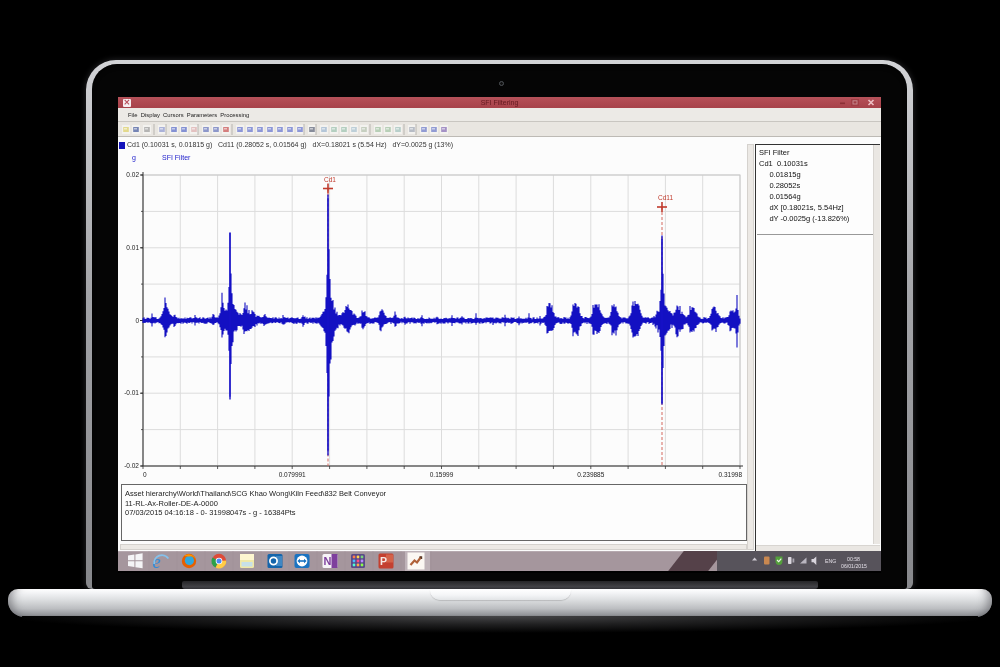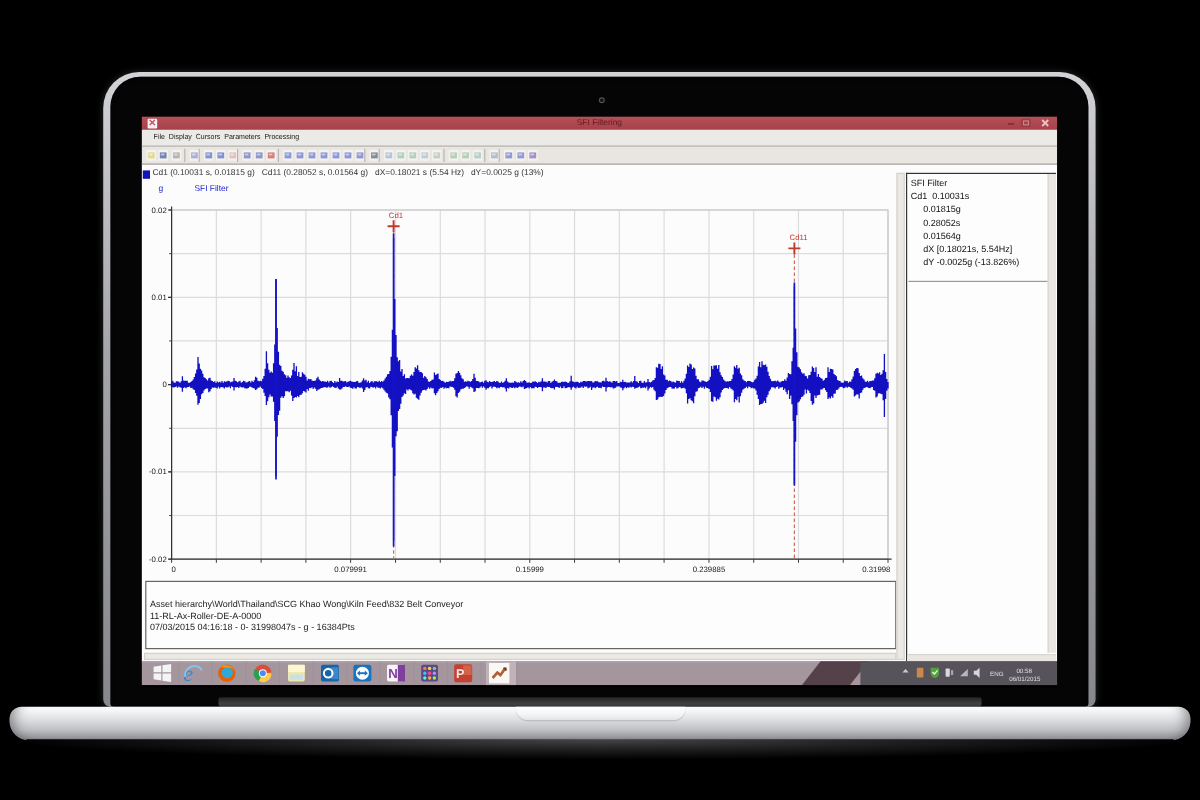--- a/index.html
+++ b/index.html
@@ -18,21 +18,21 @@
 #appico{position:absolute;left:5px;top:1.5px;width:8px;height:8px;background:#f6eef0;border-radius:1px}
 #appico:after{content:"\2715";position:absolute;left:0.5px;top:-1px;font-size:8px;color:#b8505c;font-weight:bold}
 #menubar{position:absolute;left:0;top:11px;width:763px;height:14px;background:#eceae6;border-bottom:1px solid #c9c6c1;font-size:6.5px;color:#1a1a1a;padding-left:10px;line-height:14px;transform-origin:0 0;white-space:pre}
 #toolbar{position:absolute;left:0;top:25px;width:763px;height:15px;background:#e9e6e1;border-bottom:1px solid #bdbab5}
 #whitearea{position:absolute;left:0;top:40px;width:763px;height:414px;background:#fcfcfc}
 #readout{position:absolute;left:9px;top:43.5px;font-size:7px;color:#333;white-space:pre}
 #bluesq{position:absolute;left:1px;top:45px;width:6px;height:7px;background:#1313bb}
 #glabel{position:absolute;left:14px;top:57px;font-size:7px;color:#2222cc}
 #sfilabel{position:absolute;left:44px;top:57px;font-size:7px;color:#2222cc}
 #chartsvg{position:absolute;left:0;top:40px}
-#infobox{position:absolute;left:3px;top:387px;width:626px;height:57px;border:1px solid #666;background:#fdfdfd;font-size:7.5px;color:#222;line-height:9.5px;padding:14px 0 0 3px}
+#infobox{position:absolute;left:3px;top:387px;width:626px;height:57px;border:1px solid #666;background:#fdfdfd;font-size:7.5px;color:#222;line-height:9.5px;padding:4px 0 0 3px}
 #hscroll{position:absolute;left:2px;top:447px;width:627px;height:6px;background:#ece9e5;border:1px solid #d5d2ce}
 #vscroll{position:absolute;left:629px;top:47px;width:7px;height:406px;background:#ece9e5;border:1px solid #d5d2ce}
 #rpanelbox{position:absolute;left:637px;top:47px;width:125px;height:407px;background:#fdfdfd;border-left:1px solid #333;border-top:1px solid #333}
 #rptext{position:absolute;left:641px;top:50px;font-size:7.5px;line-height:11px;color:#111;white-space:pre}
 #rpline{position:absolute;left:639px;top:137px;width:118px;height:1px;background:#999}
 #rvscroll{position:absolute;left:755px;top:48px;width:7px;height:399px;background:#eae7e3;border-left:1px solid #d8d5d1}
 #rhscroll{position:absolute;left:638px;top:448px;width:124px;height:6px;background:#eae7e3;border-top:1px solid #d8d5d1}
 #taskbar{position:absolute;left:0;top:454px;width:763px;height:20px;background:#a5969d;border-top:1px solid #b5a8ae}
 #traybg{position:absolute;left:599px;top:454px;width:164px;height:20px;background:#57535b}
 #diagband{position:absolute;left:558px;top:454px;width:40px;height:20px;background:#503c44;transform:skewX(-38deg);opacity:.95}

